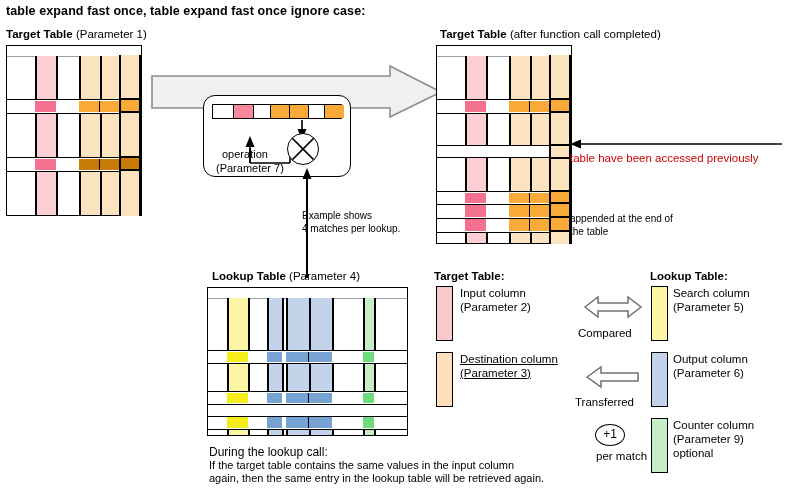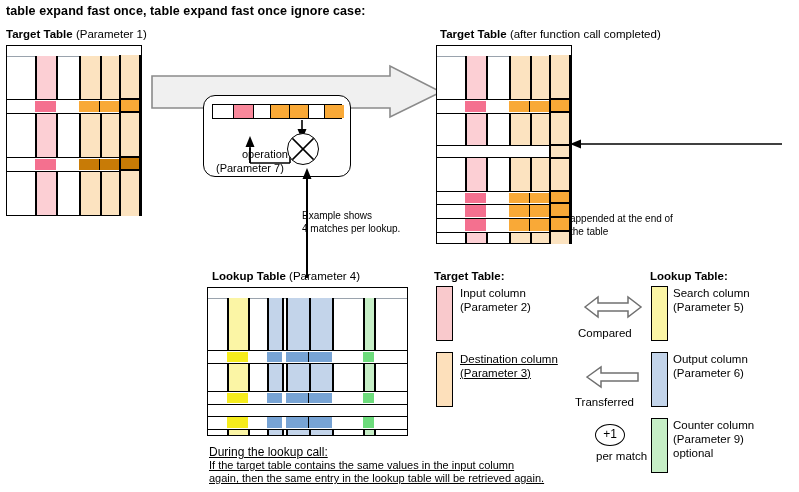--- a/index.html
+++ b/index.html
@@ -50,21 +50,21 @@
   
   .legend-head{font-size:11.5px;font-weight:bold;white-space:nowrap;}
   .sw{position:absolute;width:17px;height:55px;border:1.3px solid #000;box-sizing:border-box;}
   .sw-txt{position:absolute;font-size:11.5px;line-height:14px;white-space:nowrap;}
   .mid-txt{position:absolute;font-size:11.5px;white-space:nowrap;}
 
   
   .note{position:absolute;font-size:11.5px;line-height:13.5px;}
   .note-red{color:#cc0000;}
   .note-box{position:absolute;font-size:10px;line-height:12.5px;}
-  .cap-bottom{position:absolute;font-size:11px;line-height:13px;text-decoration:underline;}
+  .cap-bottom{position:absolute;font-size:11px;line-height:13px;}
   .cap-bottom .big{font-size:12px;}
 
   svg{display:block;overflow:visible;}
 </style>
 </head>
 <body>
 
 <div class="abs" id="main-title">table expand fast once, table expand fast once ignore case:</div>
 
 <div class="abs tbl-caption" style="left:6px;top:28px;">
@@ -136,21 +136,21 @@
     <polygon points="58,22 53.5,11 62.5,11" fill="#000"></polygon>
   </svg>
 
   <div id="op-circle">
     <svg width="30" height="30" viewBox="0 0 30 30">
       <line x1="4.4" y1="4.4" x2="25.6" y2="25.6" stroke="#000" stroke-width="1.5"></line>
       <line x1="25.6" y1="4.4" x2="4.4" y2="25.6" stroke="#000" stroke-width="1.5"></line>
     </svg>
   </div>
 
-  <div class="op-label" style="left:38px;top:52px;text-align:right;">operation</div>
+  <div class="op-label" style="left:18px;top:52px;text-align:right;">operation</div>
   <div class="op-label" style="left:12px;top:66px;">(Parameter 7)</div>
 </div>
 
 <svg class="abs" style="left:300px;top:168px;" width="14" height="14" viewBox="0 0 14 14">
   <polygon points="7,0 2.5,11 11.5,11" fill="#000"></polygon>
 </svg>
 
 <div class="abs" style="left:306px;top:178px;width:1.6px;height:100px;background:#000;"></div>
 
 <div class="abs note-box" style="left:302px;top:210px;">
@@ -213,20 +213,21 @@
 <div class="abs" style="left:549px;top:202.4px;width:21.6px;height:1.6px;background:#000;"></div>
 <div class="abs" style="left:549px;top:216.4px;width:21.6px;height:1.6px;background:#000;"></div>
 <div class="abs" style="left:549px;top:230.4px;width:21.6px;height:1.6px;background:#000;"></div>
 
 <svg class="abs" style="left:570px;top:138px;" width="215" height="12" viewBox="0 0 215 12">
   <line x1="10" y1="6" x2="212" y2="6" stroke="#000" stroke-width="1.6"></line>
   <polygon points="0,6 11,1.6 11,10.4" fill="#000"></polygon>
 </svg>
 
 <div class="abs note note-red" style="left:570px;top:152px;width:226px;">
+  <div>table have  been accessed previously</div>
 </div>
 
 <div class="abs note-box" style="left:570px;top:213px;width:150px;">
   <div>appended at the end of</div>
   <div>the table</div>
 </div>
 
 <div class="abs tbl-caption" style="left:212px;top:270px;">
   <b>Lookup Table</b>
   <span>(Parameter 4)</span>

